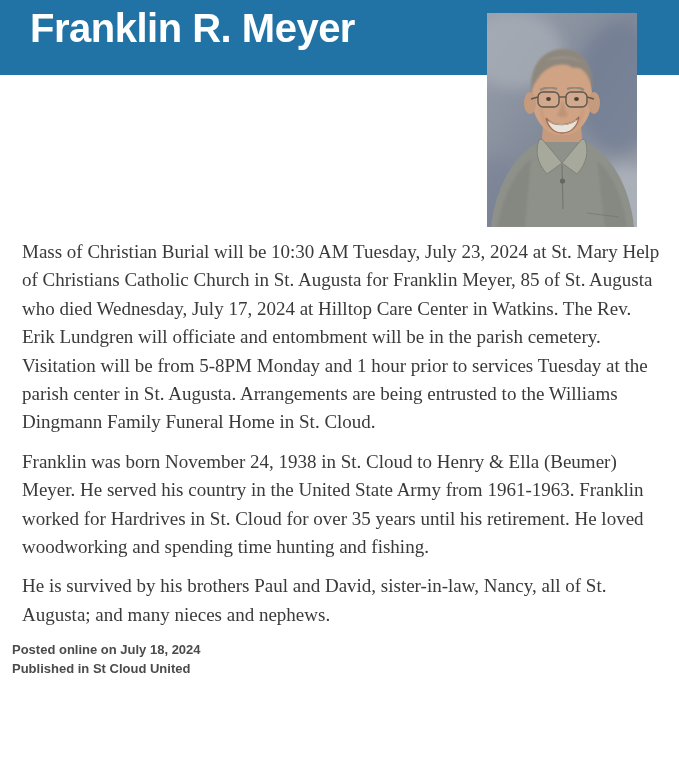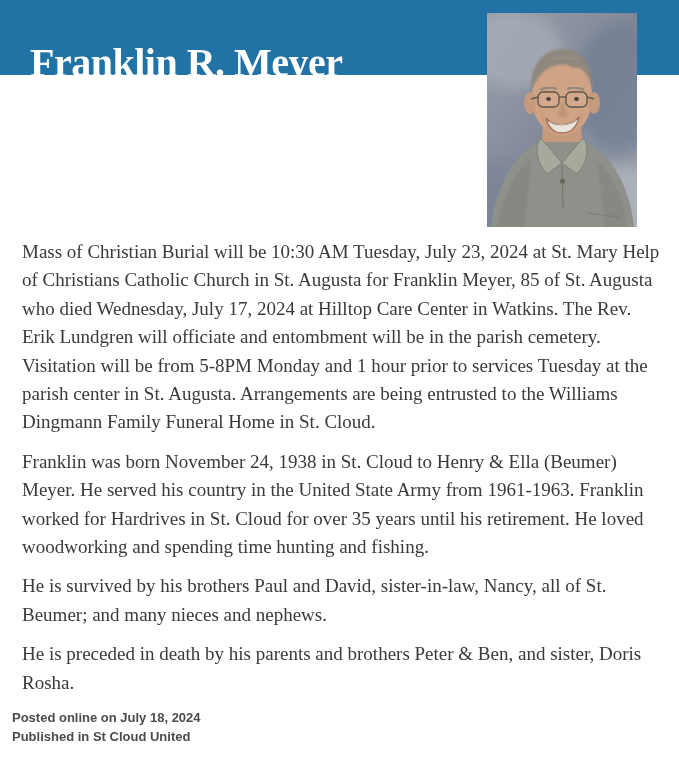--- a/index.html
+++ b/index.html
@@ -14,28 +14,27 @@
   }
   .header-banner {
     position: absolute;
     left: 0; top: 0;
     width: 679px;
     height: 75px;
     background: #2173a6;
   }
   .page-title {
     color: #ffffff;
-    font-family: Liberation Serif, serif;
+    font-family: Liberation Sans, sans-serif;
     font-weight: 700;
     font-size: 40px;
     line-height: 48px;
     letter-spacing: -0.5px;
     padding: 4px 0 0 30px;
     white-space: nowrap;
-    margin-top: 35px;
   }
   .portrait-photo {
     position: absolute;
     left: 487px;
     top: 13px;
     width: 150px;
     height: 214px;
     overflow: hidden;
   }
   .obituary-body {
@@ -134,22 +133,21 @@
       <path d="M62,108 C70,113 82,113 89,107" stroke="#c8c0b2" stroke-width="0.8" fill="none"></path>
 
       <path d="M54,95 C55,106 60,114 66,118" stroke="#b08266" stroke-width="1.4" fill="none" opacity="0.4" filter="url(#soft2)"></path>
       <path d="M96,95 C95,106 90,114 84,118" stroke="#b08266" stroke-width="1.4" fill="none" opacity="0.4" filter="url(#soft2)"></path>
     </svg>
   </div>
 
   <main class="obituary-body">
     <p>Mass of Christian Burial will be 10:30 AM Tuesday, July 23, 2024 at St. Mary Help of Christians Catholic Church in St. Augusta for Franklin Meyer, 85 of St. Augusta who died Wednesday, July 17, 2024 at Hilltop Care Center in Watkins. The Rev. Erik Lundgren will officiate and entombment will be in the parish cemetery. Visitation will be from 5-8PM Monday and 1 hour prior to services Tuesday at the parish center in St. Augusta. Arrangements are being entrusted to the Williams Dingmann Family Funeral Home in St. Cloud.</p>
     <p>Franklin was born November 24, 1938 in St. Cloud to Henry &amp; Ella (Beumer) Meyer. He served his country in the United State Army from 1961-1963. Franklin worked for Hardrives in St. Cloud for over 35 years until his retirement. He loved woodworking and spending time hunting and fishing.</p>
-    <p>He is survived by his brothers Paul and David, sister-in-law, Nancy, all of St. Beumer; and many nieces and nephews.</p>
-    <p>He is preceded in death by his parents and brothers Peter &amp; Ben, and sister, Doris Rosha.</p>
+    <p>He is survived by his brothers Paul and David, sister-in-law, Nancy, all of St. Augusta; and many nieces and nephews.</p>
 
     <footer class="publication-info">
       <div>Posted online on July 18, 2024</div>
       <div>Published in St Cloud United</div>
     </footer>
   </main>
 
 </div>
 
 </body></html>

